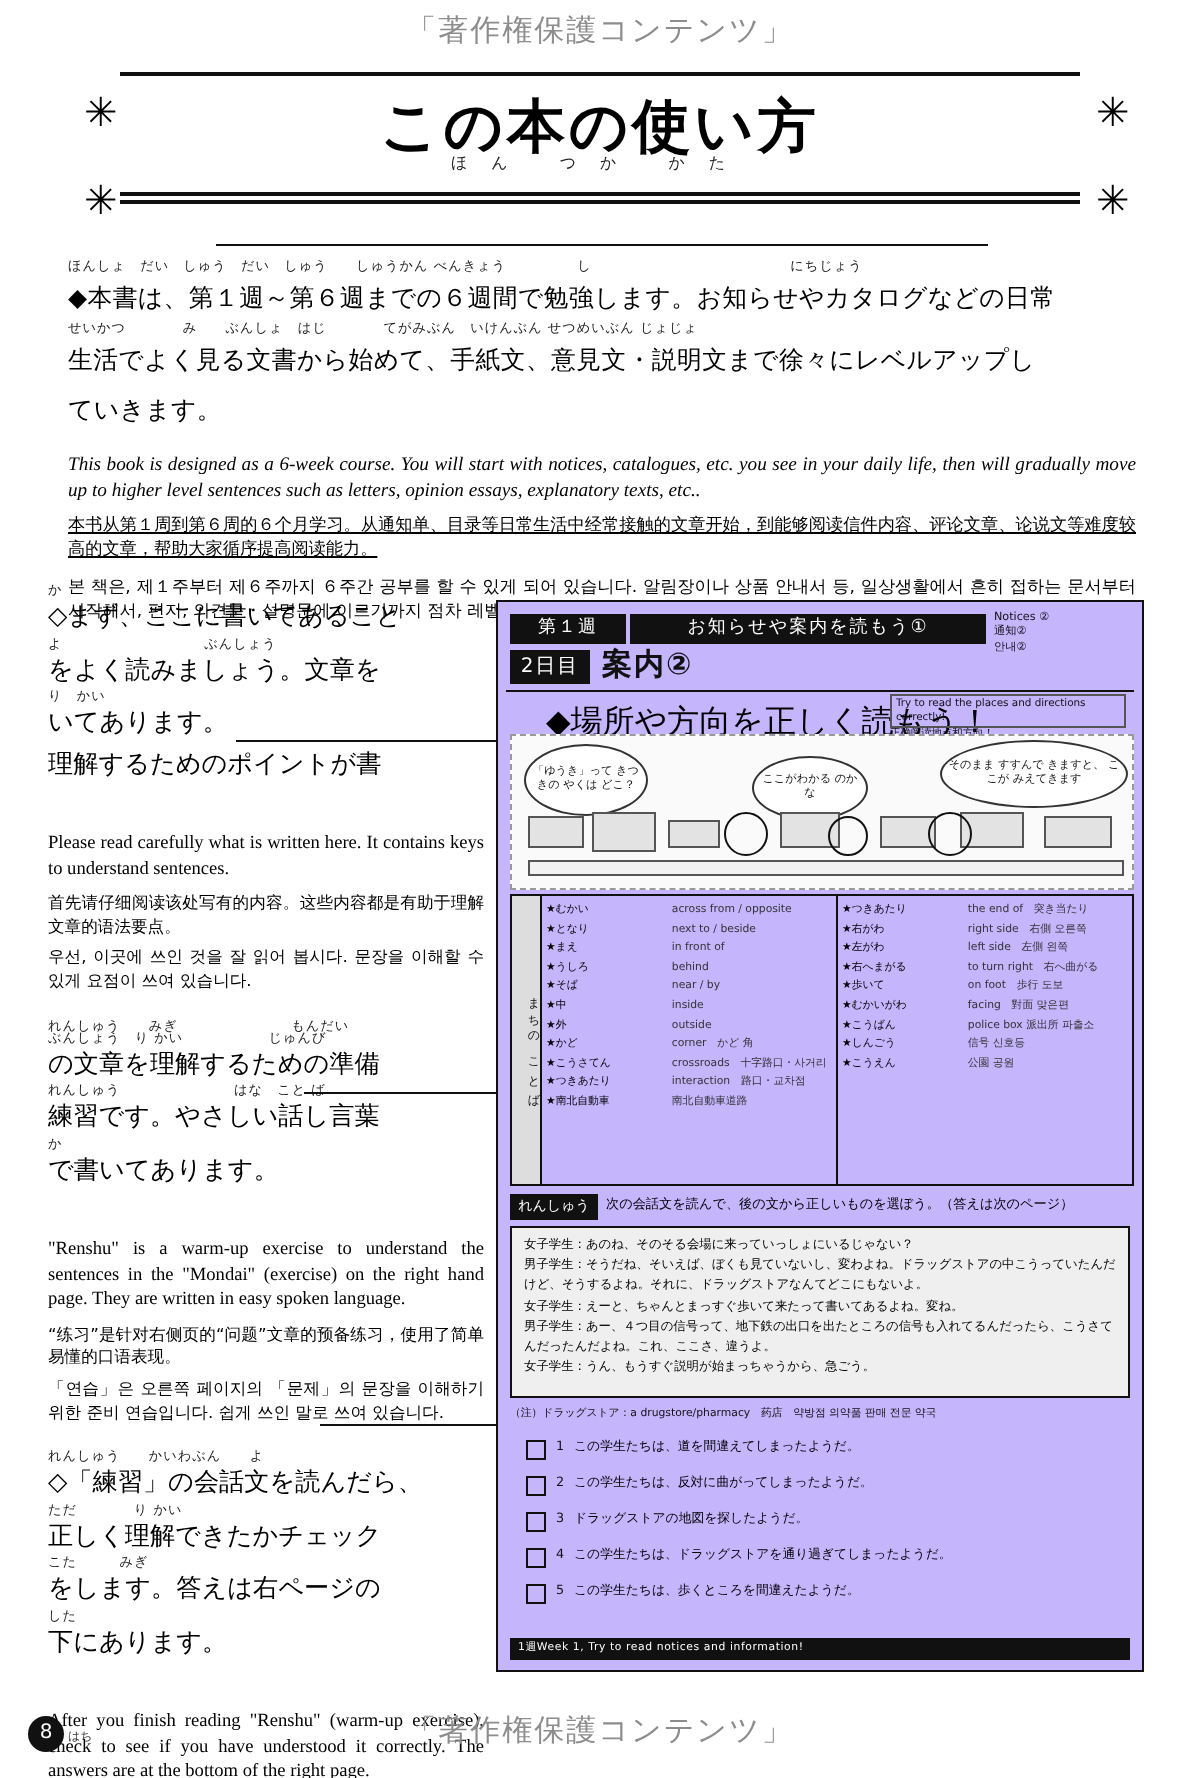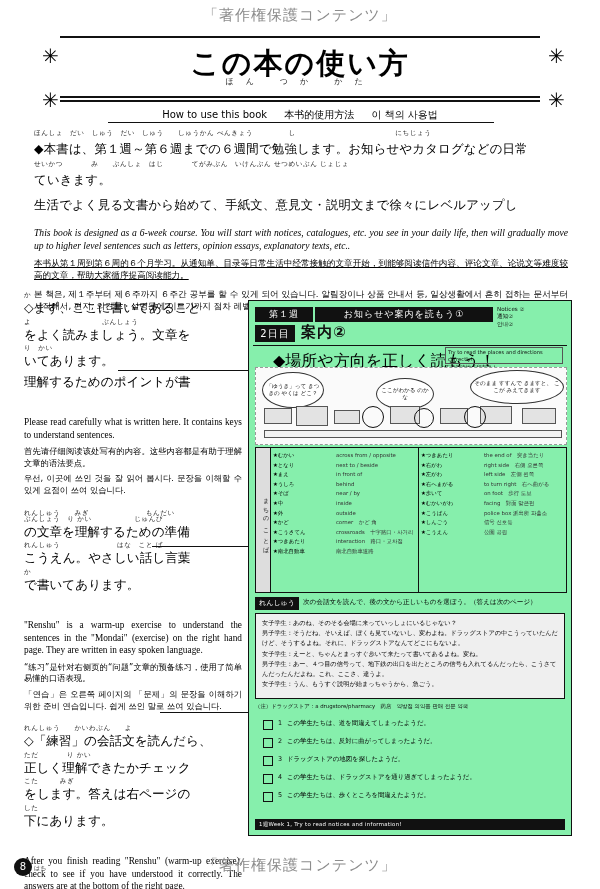--- a/index.html
+++ b/index.html
@@ -75,21 +75,21 @@
   .item .zh{margin-top:5px;font-size:8.3px;line-height:11.6px;text-align:justify;color:#000;}
   .item .ko{margin-top:4px;font-size:8.3px;line-height:11.6px;text-align:justify;color:#000;}
   .ruby{font-size:6.6px;letter-spacing:.5px;color:#222;display:block;line-height:7px;margin-bottom:-1px;}
 
   
   .conn{position:absolute;border-top:1px solid #111;}
 
   
   .panel{
     position:absolute;left:248px;top:300px;width:322px;height:534px;
-    border:1px solid #111;background:#86efac;
+    border:1px solid #111;background:#c4b5fd;
   }
   .panel-head{position:relative;height:46px;}
   .wk-badge{
     position:absolute;left:6px;top:6px;width:58px;height:15px;background:#111;color:#fff;
     font-size:9px;text-align:center;line-height:15px;letter-spacing:1px;
   }
   .wk-title{
     position:absolute;left:66px;top:6px;width:178px;height:15px;background:#111;color:#fff;
     font-size:9px;text-align:center;line-height:15px;letter-spacing:1px;
   }
@@ -189,34 +189,29 @@
   <div class="rules rule-top"></div>
   <div class="main-title">この本の使い方</div>
   <div class="main-title-ruby">ほん つか かた</div>
   <div class="rules rule-bottom"></div>
   <div class="rules rule-bottom2"></div>
   <div class="asterisk ast-l1">✳</div>
   <div class="asterisk ast-l2">✳</div>
   <div class="asterisk ast-r1">✳</div>
   <div class="asterisk ast-r2">✳</div>
 
-  <div class="subtitle-row">
-    <span>How to use this book</span>
-    <span>本书的使用方法</span>
-    <span>이 책의 사용법</span>
-  </div>
   <div class="title-underline"></div>
 
   <div class="intro">
     <div class="ja">
       <span class="ruby">ほんしょ　だい　しゅう　だい　しゅう　　しゅうかん べんきょう　　　　　し　　　　　　　　　　　　　　にちじょう</span>
       <div>◆本書は、第１週～第６週までの６週間で勉強します。お知らせやカタログなどの日常</div>
       <span class="ruby">せいかつ　　　　み　　ぶんしょ　はじ　　　　てがみぶん　いけんぶん せつめいぶん じょじょ</span>
+      <div>生活でよく見る文書から始めて、手紙文、意見文・説明文まで徐々にレベルアップし</div>
       <div>ていきます。</div>
-      <div>生活でよく見る文書から始めて、手紙文、意見文・説明文まで徐々にレベルアップし</div>
     </div>
     <div class="en">This book is designed as a 6-week course. You will start with notices, catalogues, etc. you see in your daily life, then will gradually move up to higher level sentences such as letters, opinion essays, explanatory texts, etc..</div>
     <div class="zh">本书从第１周到第６周的６个月学习。从通知单、目录等日常生活中经常接触的文章开始，到能够阅读信件内容、评论文章、论说文等难度较高的文章，帮助大家循序提高阅读能力。</div>
     <div class="ko">본 책은, 제１주부터 제６주까지 ６주간 공부를 할 수 있게 되어 있습니다. 알림장이나 상품 안내서 등, 일상생활에서 흔히 접하는 문서부터 시작해서, 편지, 의견문・설명문에 이르기까지 점차 레벨이 올라갑니다.</div>
   </div>
 
   <div class="leftcol">
 
     <div class="item">
       <div class="head">
@@ -232,21 +227,21 @@
       <div class="zh">首先请仔细阅读该处写有的内容。这些内容都是有助于理解文章的语法要点。</div>
       <div class="ko">우선, 이곳에 쓰인 것을 잘 읽어 봅시다. 문장을 이해할 수 있게 요점이 쓰여 있습니다.</div>
     </div>
 
     <div class="item">
       <div class="head">
         <span class="ruby">れんしゅう　　みぎ　　　　　　　　もんだい</span>
         <span class="ruby">ぶんしょう　り かい　　　　　　じゅんび</span>
         <div>の文章を理解するための準備</div>
         <span class="ruby">れんしゅう　　　　　　　　はな　こと ば</span>
-        <div>こうえん。やさしい話し言葉</div>
+        <div>練習です。やさしい話し言葉</div>
         <span class="ruby">か</span>
         <div>で書いてあります。</div>
       </div>
       <div class="en">"Renshu" is a warm-up exercise to understand the sentences in the "Mondai" (exercise) on the right hand page. They are written in easy spoken language.</div>
       <div class="zh">“练习”是针对右侧页的“问题”文章的预备练习，使用了简单易懂的口语表现。</div>
       <div class="ko">「연습」은 오른쪽 페이지의 「문제」의 문장을 이해하기 위한 준비 연습입니다. 쉽게 쓰인 말로 쓰여 있습니다.</div>
     </div>
 
     <div class="item">
       <div class="head">

